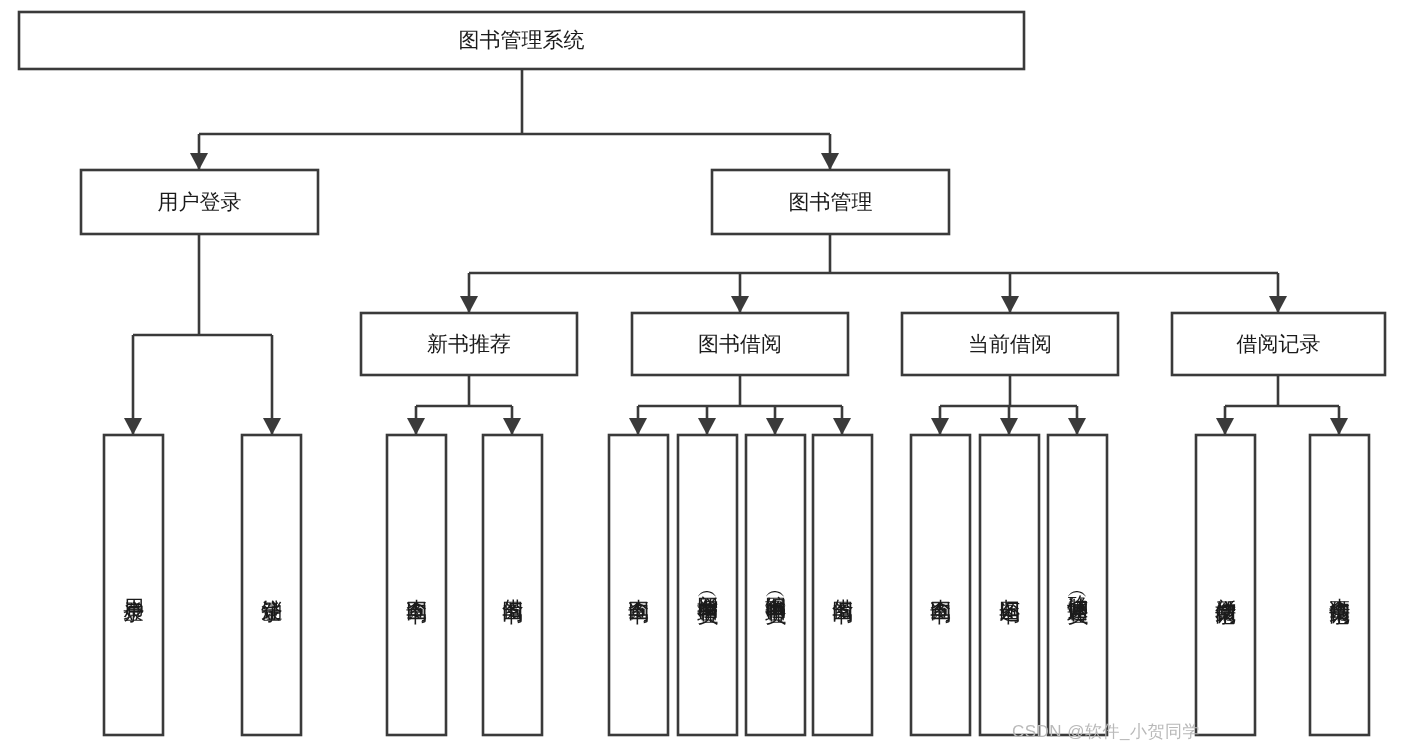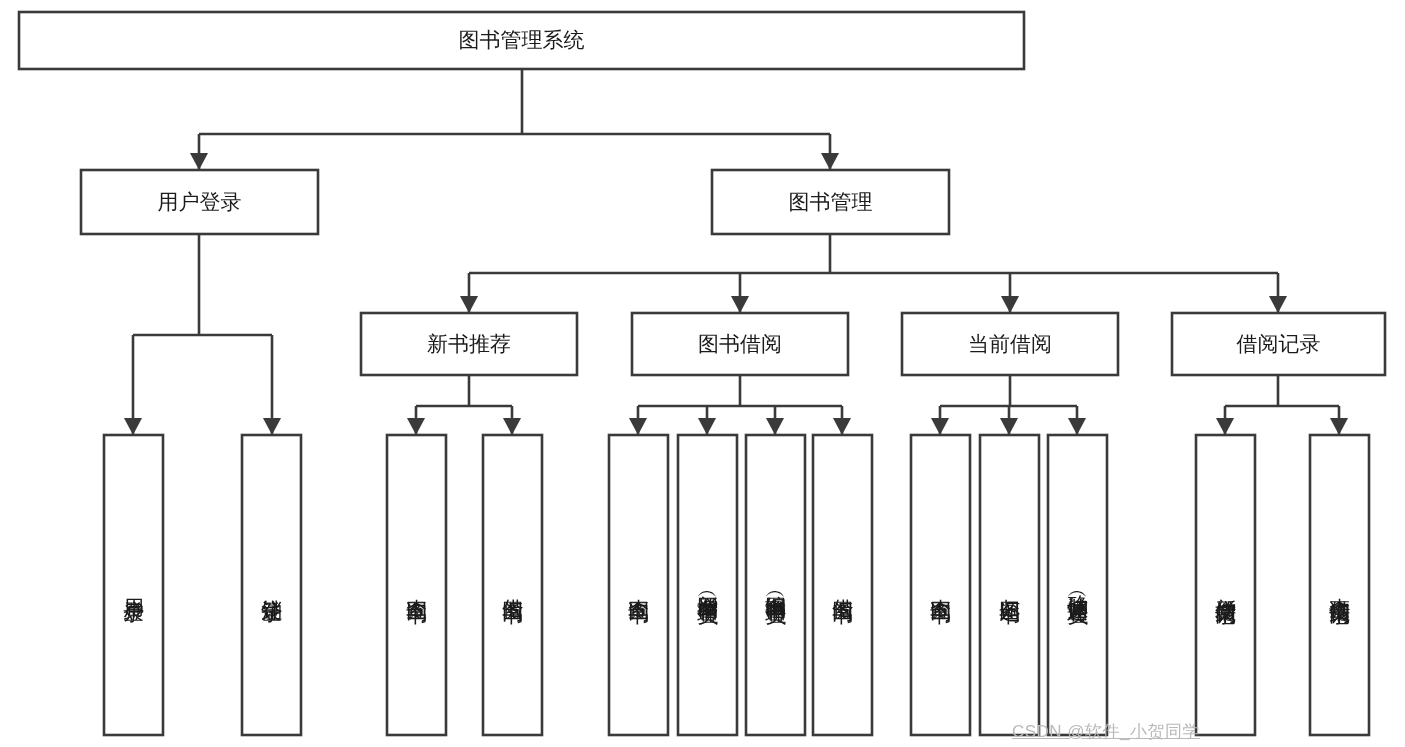--- a/index.html
+++ b/index.html
@@ -70,21 +70,20 @@
   .watermark {
     position: absolute;
     right: 8px;
     bottom: 4px;
     font-family: "Liberation Sans", "DejaVu Sans", sans-serif;
     font-size: 17px;
     color: #b9b9b9;
     letter-spacing: 0.5px;
     white-space: nowrap;
     pointer-events: none;
-    text-decoration: underline;
   }
 </style>
 </head>
 <body>
 
 <div id="diagram-root">
 
   <svg class="diagram-canvas" viewBox="0 0 1405 747">
     <g id="connector-layer">
         <line x1="522" y1="69" x2="522" y2="134" class="connector-line"></line>

